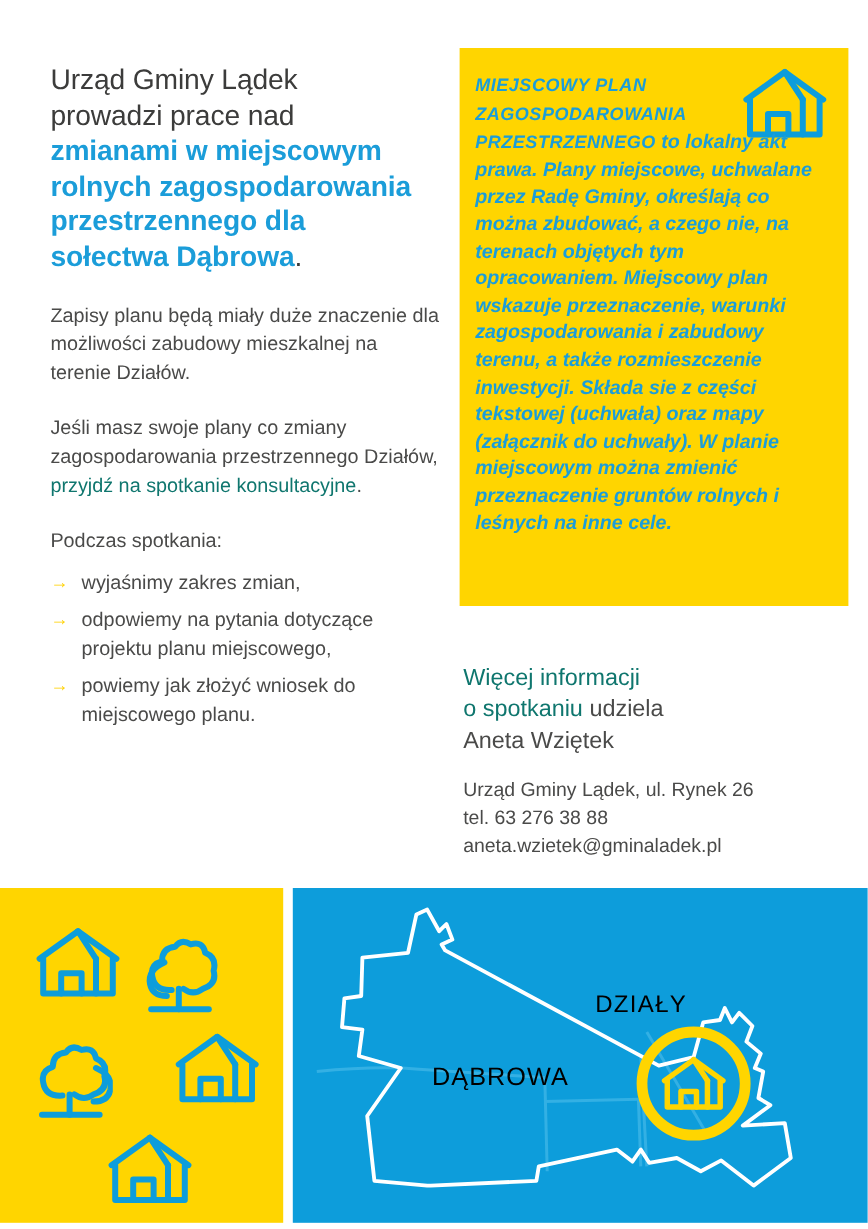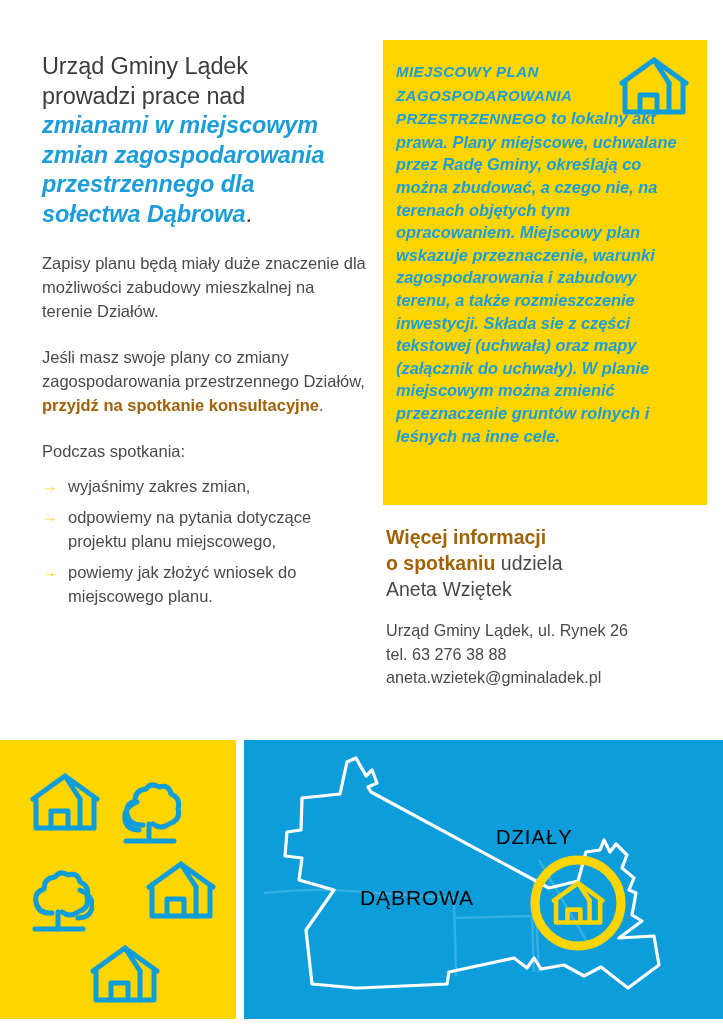--- a/index.html
+++ b/index.html
@@ -35,41 +35,40 @@
     font-size: 23.5px;
     line-height: 29.5px;
     font-weight: 400;
     color: #3c3c3b;
     letter-spacing: -0.1px;
     margin: 0;
   }
   #headline .hl-strong {
     color: #1b9dd9;
     font-weight: 700;
-    font-style: italic;
   }
   #headline .hl-dot {
     color: #3c3c3b;
     font-weight: 400;
   }
 
   .body-para {
     font-size: 16.5px;
     line-height: 24px;
     color: #4a4a49;
     margin: 0;
   }
   #para-1 { margin-top: 22px; }
   #para-2 { margin-top: 22px; }
   #para-3 { margin-top: 22px; }
   #para-4 { margin-top: 20px; }
 
   .blue-bold {
-    color: #a16207;
-    font-weight: 700;
+    color: #0f766e;
+    font-weight: 400;
   }
 
   #bullet-list {
     list-style: none;
     margin: 11px 0 0 0;
     padding: 0;
   }
   #bullet-list li {
     position: relative;
     padding-left: 26px;
@@ -117,21 +116,21 @@
     right: 16px;
     top: 16px;
     width: 74px;
     height: 60px;
     z-index: 1;
   }
 
   
   #contact-block {
     position: absolute;
-    left: 386px; top: 524px;
+    left: 386px; top: 552px;
     width: 310px;
   }
   #contact-lead {
     font-size: 19.5px;
     line-height: 26px;
     color: #4a4a49;
     margin: 0;
     font-weight: 400;
   }
   #contact-lead .blue-bold { font-size: 19.5px; }
@@ -190,21 +189,21 @@
 <body>
 
 <div id="top-area">
 
   <div id="left-column">
 
     <h1 id="headline">
       <span>Urząd Gminy Lądek</span><br>
       <span>prowadzi prace nad</span><br>
       <span class="hl-strong">zmianami w miejscowym</span><br>
-      <span class="hl-strong">zmian zagospodarowania</span><br>
+      <span class="hl-strong">rolnych zagospodarowania</span><br>
       <span class="hl-strong">przestrzennego dla</span><br>
       <span class="hl-strong">sołectwa Dąbrowa</span><span class="hl-dot">.</span>
     </h1>
 
     <p class="body-para" id="para-1">Zapisy planu będą miały duże znaczenie dla możliwości zabudowy mieszkalnej na terenie Działów.</p>
 
     <p class="body-para" id="para-2"><span>Jeśli masz swoje plany co zmiany zagospodarowania przestrzennego Działów, </span><span class="blue-bold">przyjdź na spotkanie konsultacyjne</span><span>.</span></p>
 
     <p class="body-para" id="para-3">Podczas spotkania:</p>
 

